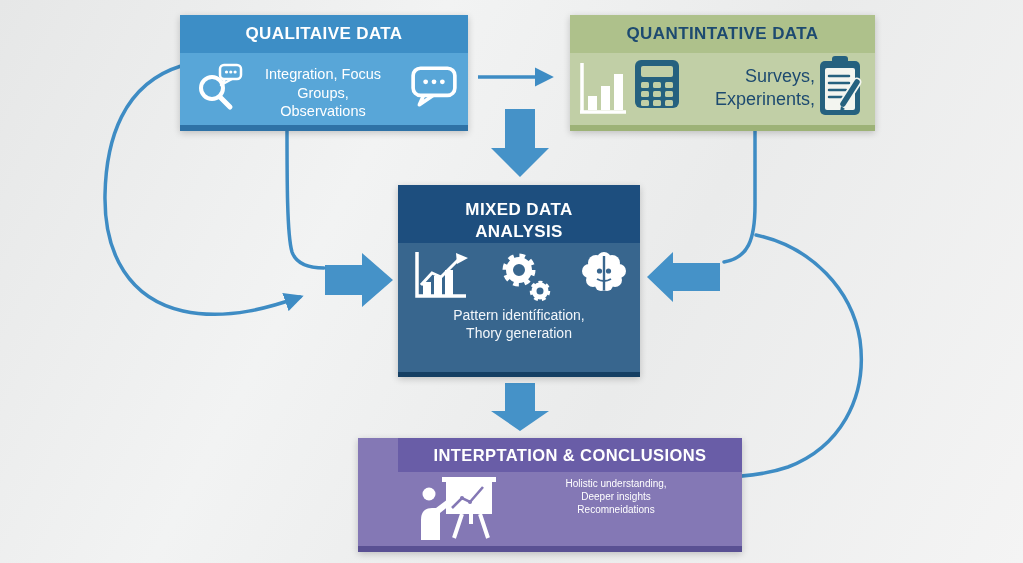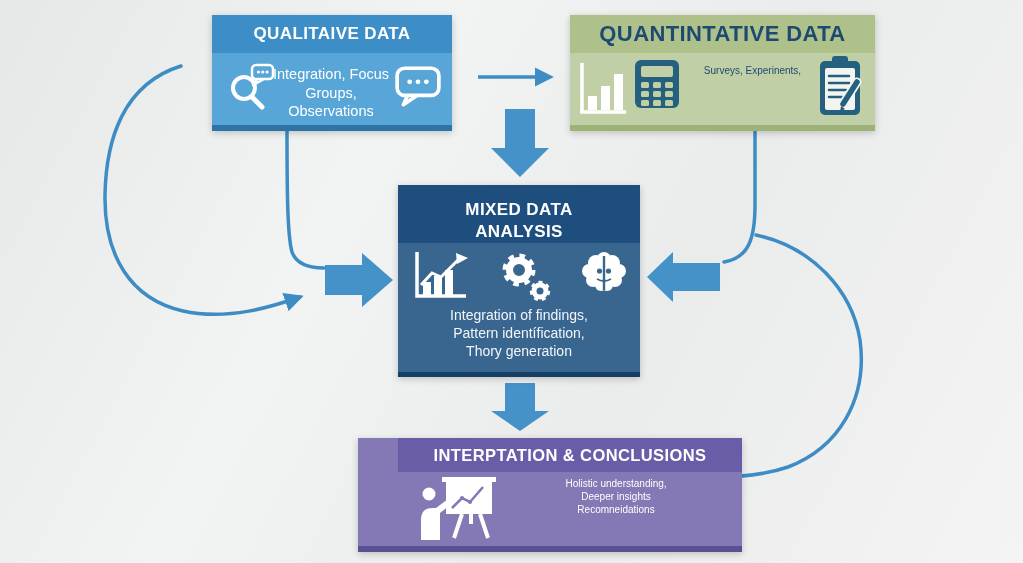--- a/index.html
+++ b/index.html
@@ -15,30 +15,30 @@
   .box{position:absolute;z-index:2;box-shadow:0 2px 7px rgba(0,0,0,.20);}
   .box-header{
     display:flex;align-items:center;justify-content:center;
     font-weight:700;letter-spacing:.4px;text-align:center;
   }
   .box-body{position:relative;}
   .body-text{position:absolute;text-align:center;line-height:1.28;}
   .icon{position:absolute;}
 
   
-  .qual{left:180px;top:15px;width:240px;height:110px;background:var(--qual-body,#58a6d8);border-bottom:6px solid var(--qual-edge,#2e72a6);margin-left:32px;}
+  .qual{left:180px;top:15px;width:288px;height:110px;background:var(--qual-body,#58a6d8);border-bottom:6px solid var(--qual-edge,#2e72a6);}
   .qual .box-header{height:38px;background:var(--qual-header,#3d8ec6);color:#fff;font-size:17px;}
   .qual .box-body{height:66px;color:#fff;}
   .qual .body-text{left:58px;right:60px;top:12px;font-size:14.5px;}
 
   
   .quant{left:570px;top:15px;width:305px;height:110px;background:var(--quant-body,#c1cfa6);border-bottom:6px solid var(--quant-edge,#9db277);}
-  .quant .box-header{height:38px;background:var(--quant-header,#aec18b);color:var(--quant-text,#1d4a70);font-size:22px;}
+  .quant .box-header{height:38px;background:var(--quant-header,#aec18b);color:var(--quant-text,#1d4a70);font-size:17px;}
   .quant .box-body{height:66px;color:var(--quant-text,#1d4a70);}
-  .quant .body-text{left:120px;right:60px;top:12px;font-size:10px;font-weight:500;}
+  .quant .body-text{left:120px;right:60px;top:12px;font-size:18px;font-weight:500;text-align:right;}
 
   
   .mixed{left:398px;top:185px;width:242px;height:187px;background:var(--mixed-body,#38668e);border-bottom:5px solid var(--mixed-edge,#153f63);}
   .mixed .box-header{height:58px;background:var(--mixed-header,#1d4e7e);color:#fff;font-size:17px;line-height:1.3;flex-direction:column;justify-content:flex-end;}
   .mixed .box-body{height:124px;color:#f2f6fa;}
   .mixed .icon-row{position:absolute;left:0;right:0;top:6px;height:54px;display:flex;justify-content:space-between;padding:0 12px;}
   .mixed .body-text{left:6px;right:6px;top:64px;font-size:14px;}
 
   
   .interp{left:358px;top:438px;width:344px;height:108px;background:var(--interp-body,#8478b5);border-bottom:6px solid var(--interp-edge,#595093);padding-left:40px;}
@@ -184,21 +184,20 @@
               <circle cx="27" cy="35" r="6"></circle>
             <rect x="14" y="12" width="20" height="22"></rect>
           </g>
           <line x1="24" y1="6" x2="24" y2="40" style="stroke:var(--mixed-body,#38668e)" stroke-width="2.4"></line>
           <circle cx="19.5" cy="21" r="2.6" style="fill:var(--mixed-body,#38668e)"></circle>
           <circle cx="28.5" cy="21" r="2.6" style="fill:var(--mixed-body,#38668e)"></circle>
           <path d="M17 29 Q24 33 31 29" fill="none" style="stroke:var(--mixed-body,#38668e)" stroke-width="2"></path>
         </svg>
       </div>
       <div class="body-text">
-        <div>Integration of findings,</div>
         <div>Pattern identífication,</div>
         <div>Thory generation</div>
       </div>
     </div>
   </div>
 
   <div class="box interp">
     <div class="box-header">INTERPTATION &amp; CONCLUSIONS</div>
     <div class="box-body">
       <svg class="icon" style="left:20px;top:2px" width="82" height="66" viewBox="0 0 82 66">

